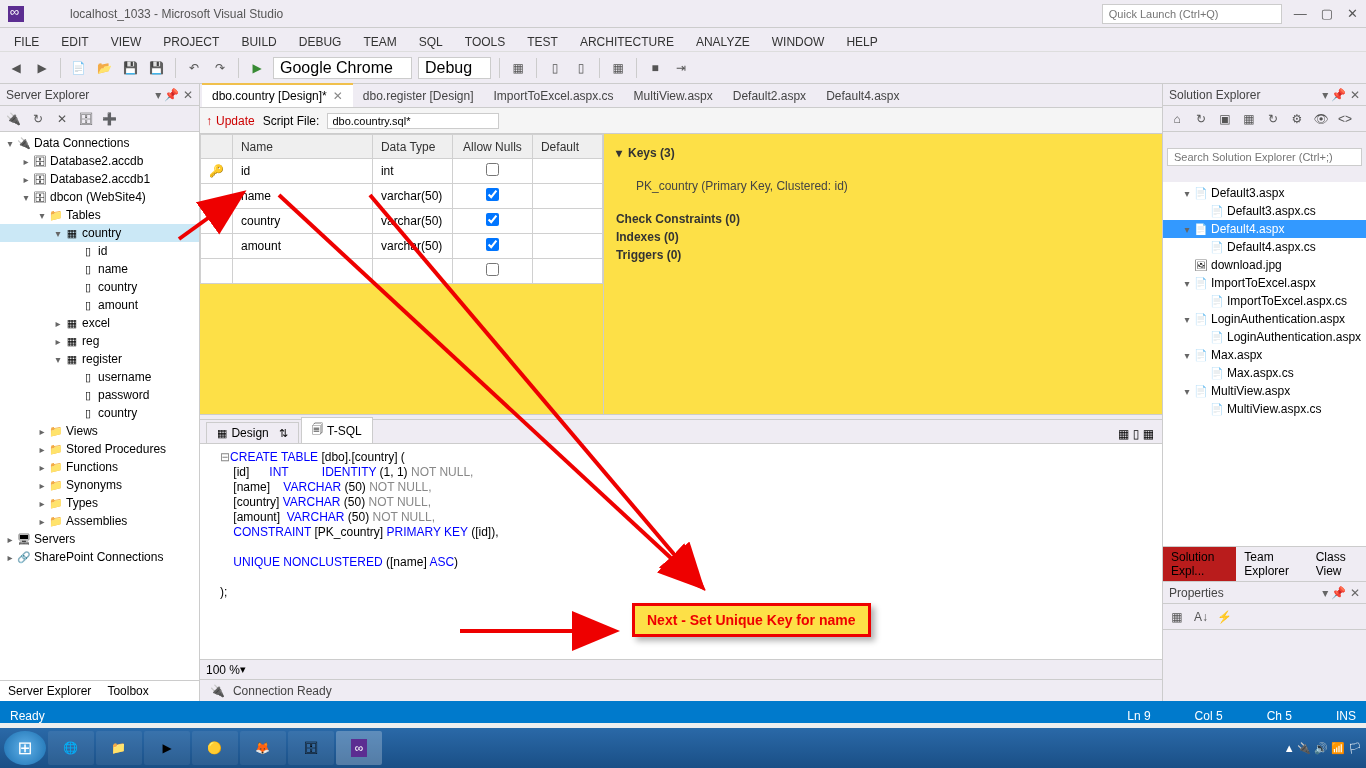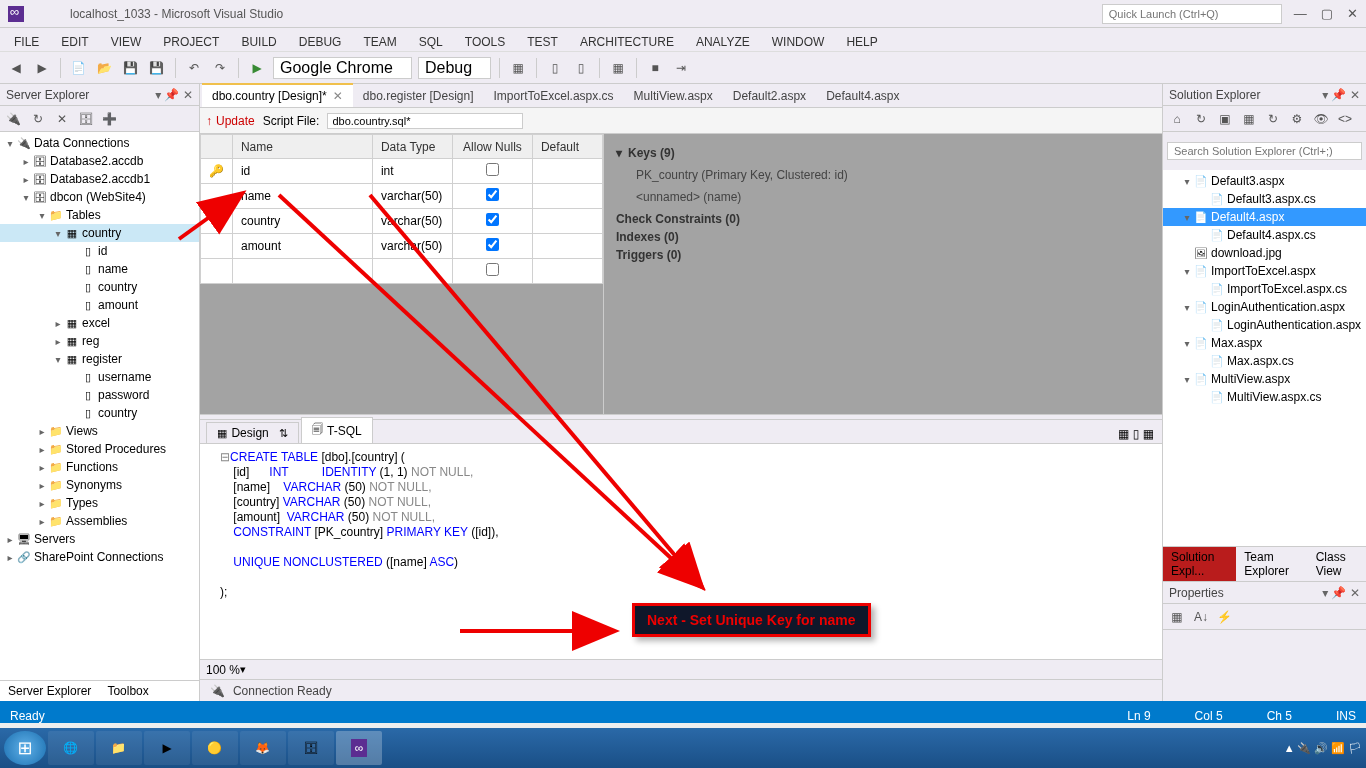--- a/index.html
+++ b/index.html
@@ -22,61 +22,61 @@
 .panel { background: #fff; display: flex; flex-direction: column; }
 .panel-hdr { height: 22px; background: #efecf3; display: flex; align-items: center; padding: 0 6px; font-size: 11px; color: #444; border-bottom: 1px solid #ccc; }
 .panel-hdr .pin { margin-left: auto; cursor: pointer; color: #666; }
 .panel-tb { height: 26px; background: #efecf3; display: flex; align-items: center; padding: 0 4px; gap: 4px; border-bottom: 1px solid #ccc; }
 .panel-tb .tbtn { width: 20px; height: 20px; display: flex; align-items: center; justify-content: center; cursor: pointer; color: #555; }
 .tree { flex: 1; overflow: auto; padding: 2px 0; background: #fff; font-size: 12px; }
 .tree-row { display: flex; align-items: center; height: 18px; padding-right: 4px; cursor: pointer; white-space: nowrap; }
 .tree-row.sel { background: #cbe8f6; }
 .tree-row .exp { width: 12px; text-align: center; color: #666; font-size: 10px; }
 .tree-row .ico { width: 16px; height: 14px; display: flex; align-items: center; justify-content: center; font-size: 11px; margin-right: 2px; }
-.center { flex: 1; display: flex; flex-direction: column; background: #a3a3a3; }
+.center { flex: 1; display: flex; flex-direction: column; background: #fde047; }
 .tabs { height: 24px; background: #efecf3; display: flex; align-items: flex-end; padding-left: 2px; border-bottom: 1px solid #ccc; }
 .tab { padding: 4px 10px; font-size: 11px; color: #444; background: #efecf3; cursor: pointer; display: flex; align-items: center; gap: 6px; }
 .tab.active { background: #fff; border-top: 2px solid #f0c04c; color: #000; }
 .tab .x { color: #888; cursor: pointer; }
 .subbar { height: 26px; display: flex; align-items: center; padding: 0 6px; gap: 8px; border-bottom: 1px solid #ccc; background: #f5f5f5; font-size: 11px; }
 .subbar .upd { color: #c00; display: flex; align-items: center; gap: 4px; }
-.subbar input { border: 1px solid #ccc; padding: 1px 4px; width: 196px; font-size: 11px; }
+.subbar input { border: 1px solid #ccc; padding: 1px 4px; width: 172px; font-size: 11px; }
 .designgrid { display: flex; height: 280px; }
 .grid { border-collapse: collapse; font-size: 12px; }
 .grid th, .grid td { border: 1px solid #d0d0d0; padding: 4px 8px; text-align: left; font-weight: normal; background: #fff; height: 24px; }
 .grid th { background: #efefef; color: #333; }
 .grid .keycol { width: 30px; text-align: center; }
 .grid .chk { width: 80px; text-align: center; }
 .grid input[type=checkbox] { pointer-events: none; }
 .keys-panel { flex: 1; padding: 8px 12px; font-size: 12px; color: #333; border-left: 1px solid #ccc; }
 .keys-panel .hdr { font-weight: 600; margin: 4px 0; display: flex; align-items: center; gap: 6px; }
-.keys-panel .sub { padding-left: 20px; color: #444; margin: 8px 0; }
+.keys-panel .sub { padding-left: 20px; color: #444; margin: 19px 0; }
 .split { height: 6px; background: #efecf3; border-top: 1px solid #ccc; border-bottom: 1px solid #ccc; }
 .sqltabs { height: 24px; display: flex; align-items: flex-end; background: #efecf3; padding-left: 6px; border-bottom: 1px solid #ccc; }
 .sqltab { padding: 3px 10px; font-size: 11px; cursor: pointer; border: 1px solid #ccc; border-bottom: none; background: #efecf3; margin-right: 2px; display: flex; align-items: center; gap: 4px; }
 .sqltab.active { background: #fff; }
 .sql { font-family: Consolas, monospace; font-size: 12px; padding: 6px 20px; background: #fff; line-height: 15px; white-space: pre; flex: 1; overflow: auto; position: relative; }
 .kw { color: #0000ff; }
 .gr { color: #888; }
 .zoombar { height: 20px; background: #efecf3; display: flex; align-items: center; padding: 0 6px; font-size: 11px; border-top: 1px solid #ccc; }
 .statusrow { height: 22px; background: #efecf3; display: flex; align-items: center; padding: 0 10px; font-size: 11px; color: #444; border-top: 1px solid #ccc; gap: 8px; }
 .botbar { height: 22px; background: #007acc; color: #fff; display: flex; align-items: flex-end; padding: 0 10px; font-size: 11px; }
 .botbar .right { margin-left: auto; display: flex; gap: 44px; }
 .rpane { width: 204px; background: #efecf3; display: flex; flex-direction: column; border-left: 1px solid #ccc; }
-.rpane .search { margin: 10px 4px; border: 1px solid #ccc; background: #fff; padding: 2px 6px; font-size: 11px; color: #888; }
+.rpane .search { margin: 16px 4px; border: 1px solid #ccc; background: #fff; padding: 2px 6px; font-size: 11px; color: #888; }
 .rpane .tree-row.selR { background: #3399ff; color: #fff; }
 .props { border-top: 1px solid #ccc; flex: 0 0 120px; }
 .bottabs { display: flex; font-size: 11px; border-top: 1px solid #ccc; background: #efecf3; }
 .bottabs span { padding: 3px 8px; cursor: pointer; }
 .bottabs .act { background: #b91c1c; }
 .taskbar { height: 40px; background: linear-gradient(#2a69a8,#1a4f86); display: flex; align-items: center; padding: 0 4px; gap: 2px; position: absolute; bottom: 0; width: 100%; }
 .taskbar .start { width: 42px; height: 34px; background: radial-gradient(circle,#5fb0e8,#1b6fb0); border-radius: 50%; display: flex; align-items: center; justify-content: center; cursor: pointer; }
 .taskbar .titem { width: 46px; height: 34px; background: rgba(255,255,255,0.08); display: flex; align-items: center; justify-content: center; cursor: pointer; border-radius: 2px; }
 .taskbar .titem.active { background: rgba(255,255,255,0.25); }
-.annot { position: absolute; border: 3px solid #e00; background: #0f172a; padding: 6px 12px; color: #e00; font-size: 14px; font-weight: 600; box-shadow: 4px 4px 6px rgba(0,0,0,.3); }
+.annot { position: absolute; border: 3px solid #e00; background: #fde047; padding: 6px 12px; color: #e00; font-size: 14px; font-weight: 600; box-shadow: 4px 4px 6px rgba(0,0,0,.3); }
 svg.arrows { position: absolute; top: 0; left: 0; pointer-events: none; }
 .lefttabs { display:flex; border-top:1px solid #ccc; font-size:11px; }
 .lefttabs span { padding:3px 8px; cursor:pointer; }
 .lefttabs .act { background:#fff; }
 </style>
 </head>
 <body>
 
 <div class="titlebar">
   <div class="vs-logo"></div>
@@ -349,23 +349,22 @@
                 <td class="keycol"></td>
                 <td></td>
                 <td></td>
                 <td class="chk"><input type="checkbox" style=""></td>
                 <td></td>
               </tr>
         </tbody>
           </table>
       </div>
       <div class="keys-panel">
-        <div class="hdr">▾ <b>Keys (9)</b></div>
+        <div class="hdr">▾ <b>Keys (3)</b></div>
         <div class="sub">PK_country (Primary Key, Clustered: id)</div>
-        <div class="sub">&lt;unnamed&gt; (name)</div>
         <div class="hdr">Check Constraints (0)</div>
         <div class="hdr">Indexes (0)</div>
         <div class="hdr">Triggers (0)</div>
       </div>
     </div>
     <div class="split"></div>
     <div class="sqltabs">
       <div class="sqltab">▦ <span>Design</span> &nbsp; ⇅</div>
       <div class="sqltab active">🗐 <span>T-SQL</span></div>
       <span style="margin-left:auto;padding:2px 8px;">▦ ▯ ▦</span>

